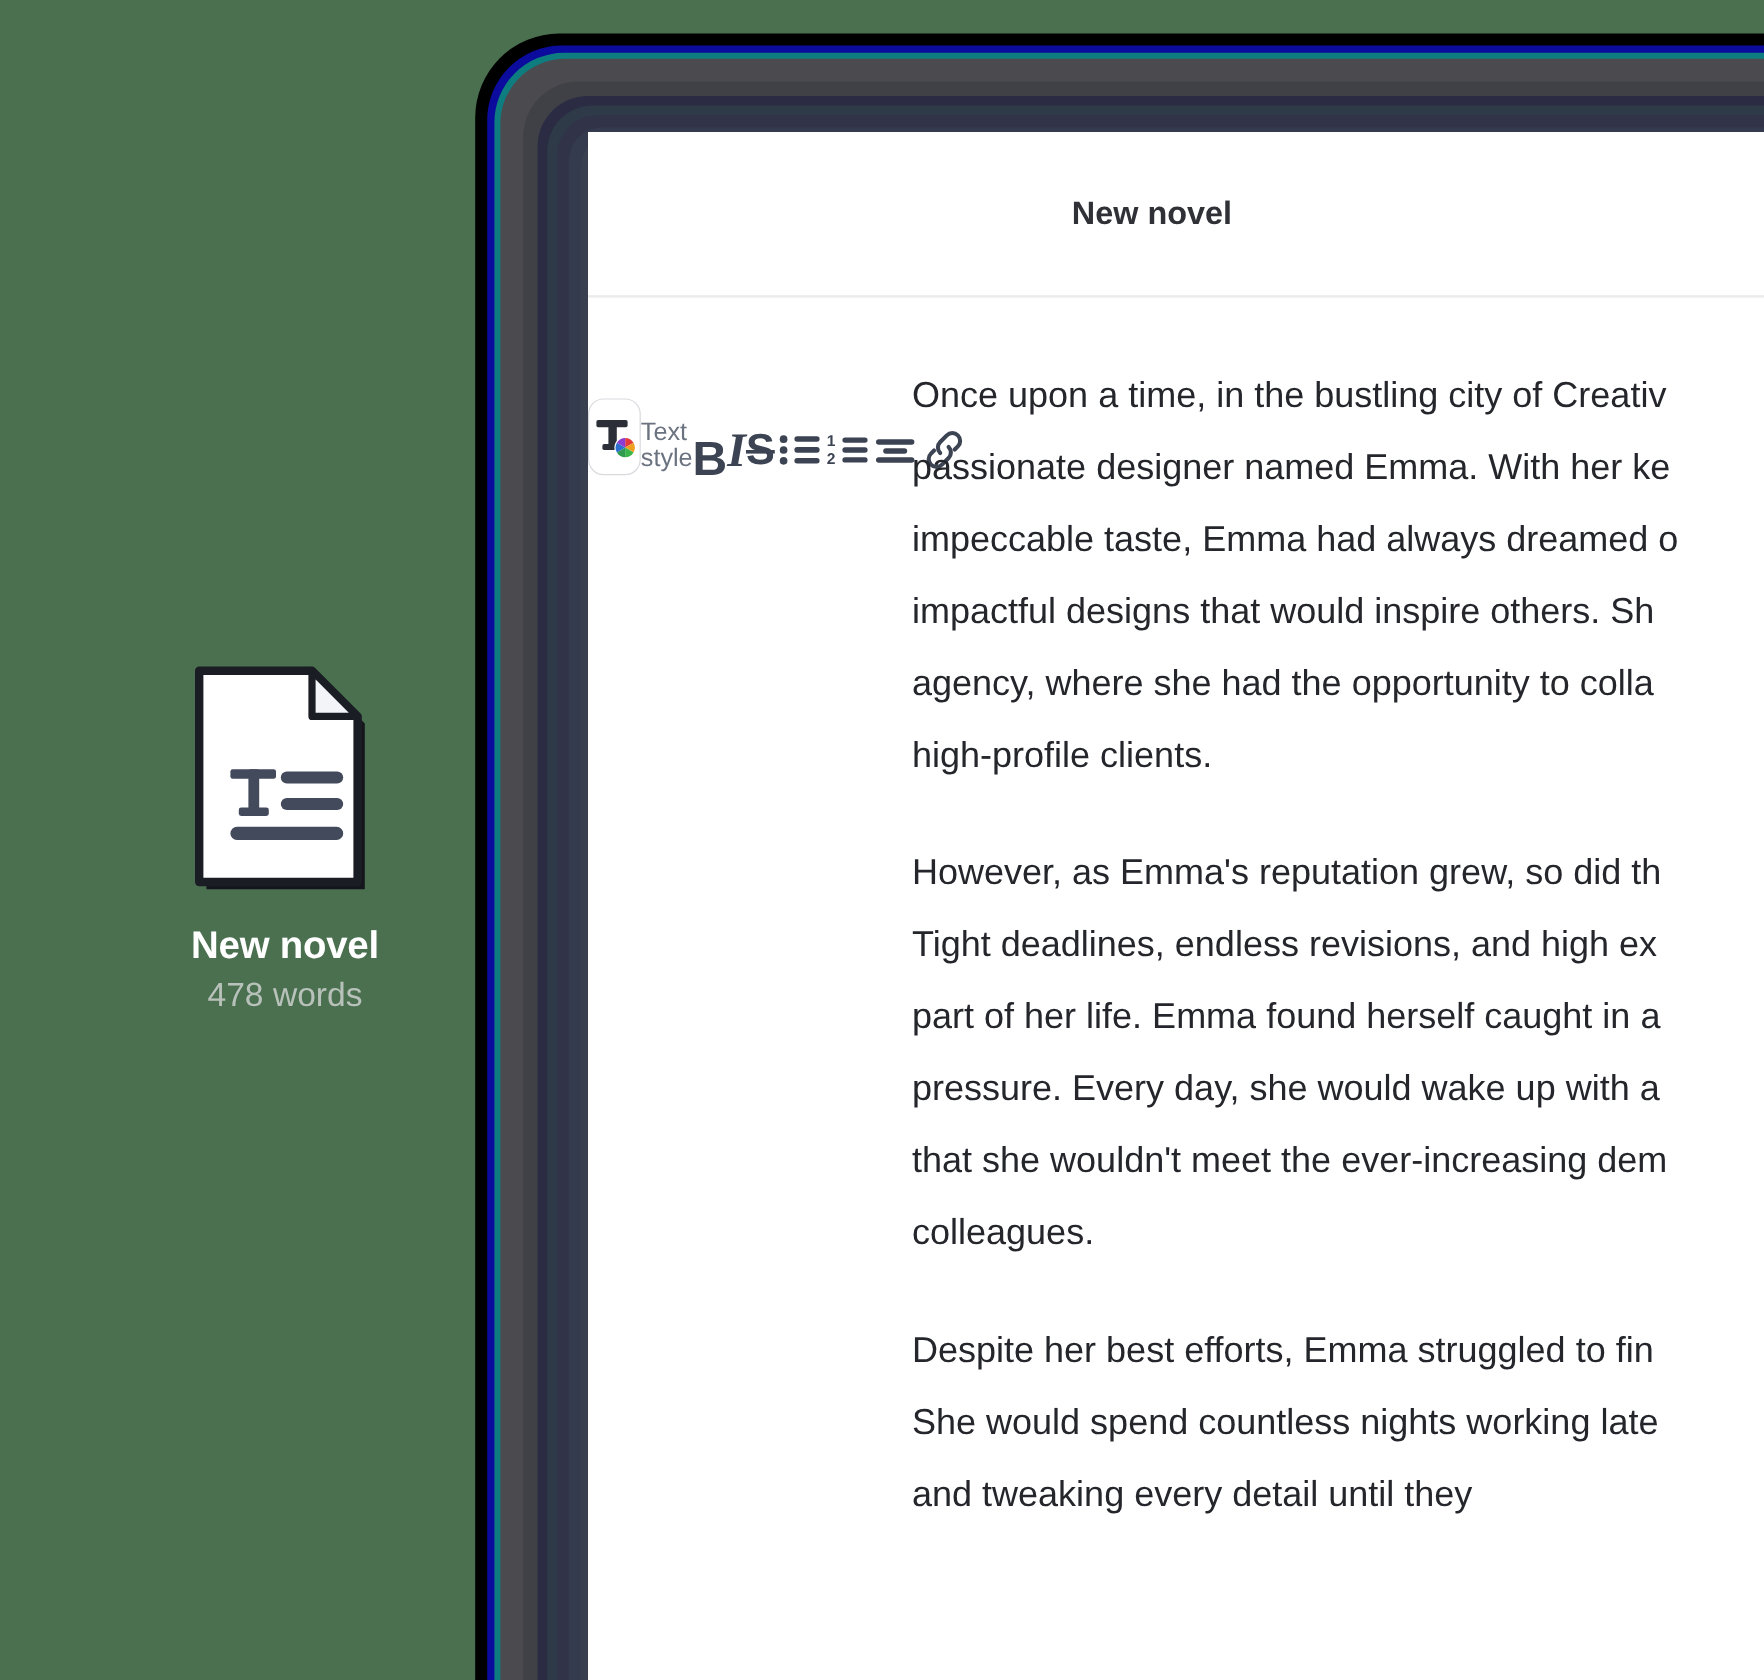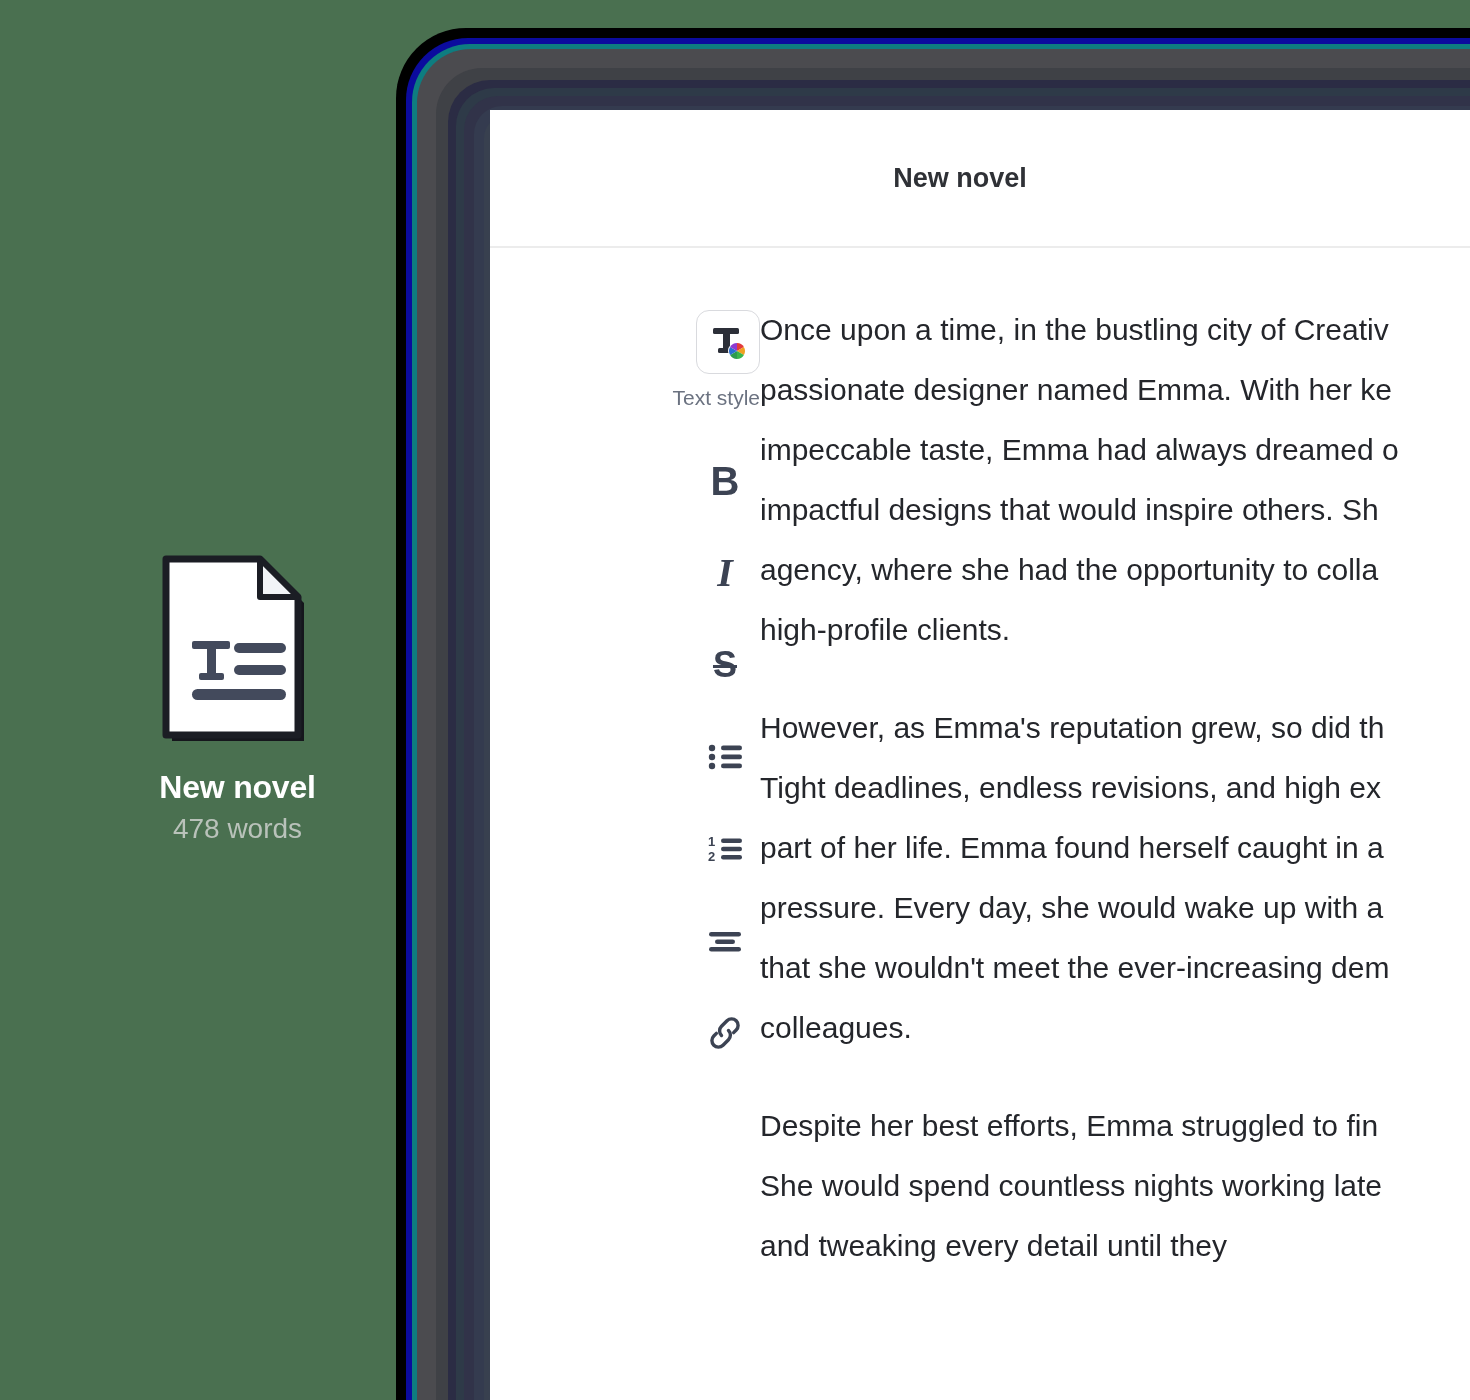--- a/index.html
+++ b/index.html
@@ -88,21 +88,21 @@
   #editor-body {
     display:flex;
     align-items:flex-start;
     padding-top:48px;
   }
 
   
   #format-toolbar {
     width:270px;
     flex:0 0 270px;
-    display:flex; flex-direction:column; align-items:flex-end;
+    display:flex; flex-direction:row; align-items:center;
     padding-top:14px;
   }
   .text-style-btn {
     width:64px; height:64px;
     border:1.5px solid #d9dade;
     border-radius:13px;
     background:#fff;
     display:flex; align-items:center; justify-content:center;
     cursor:pointer;
   }

